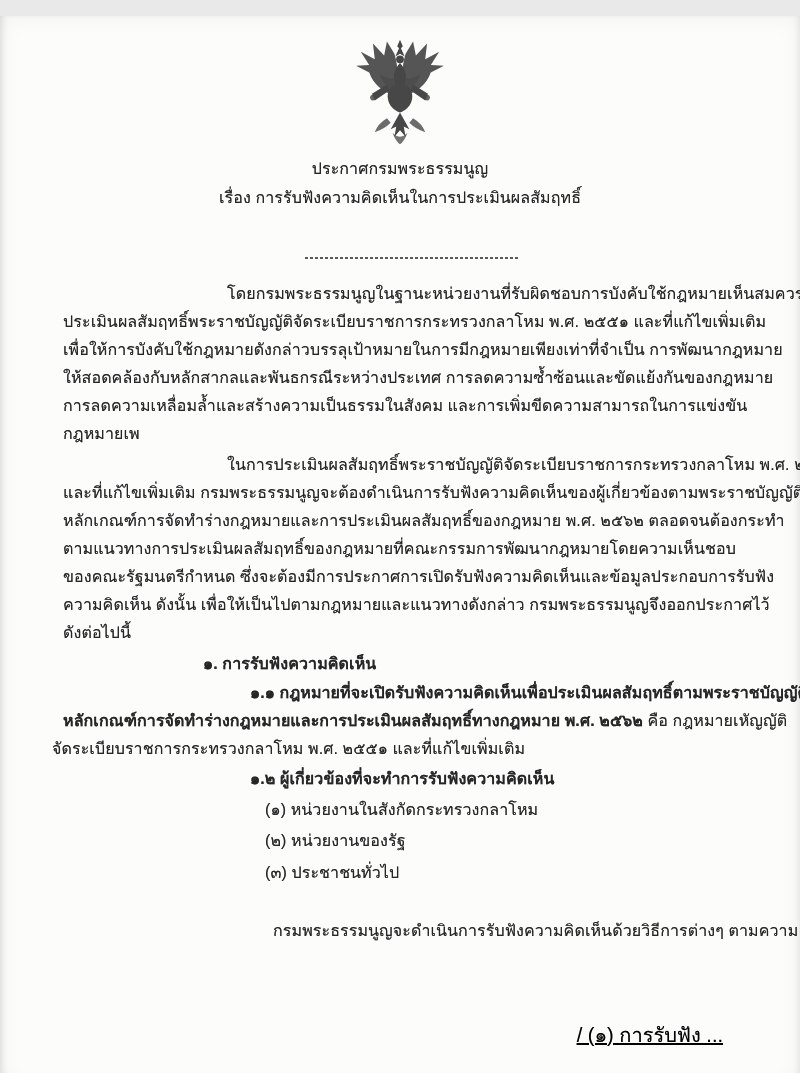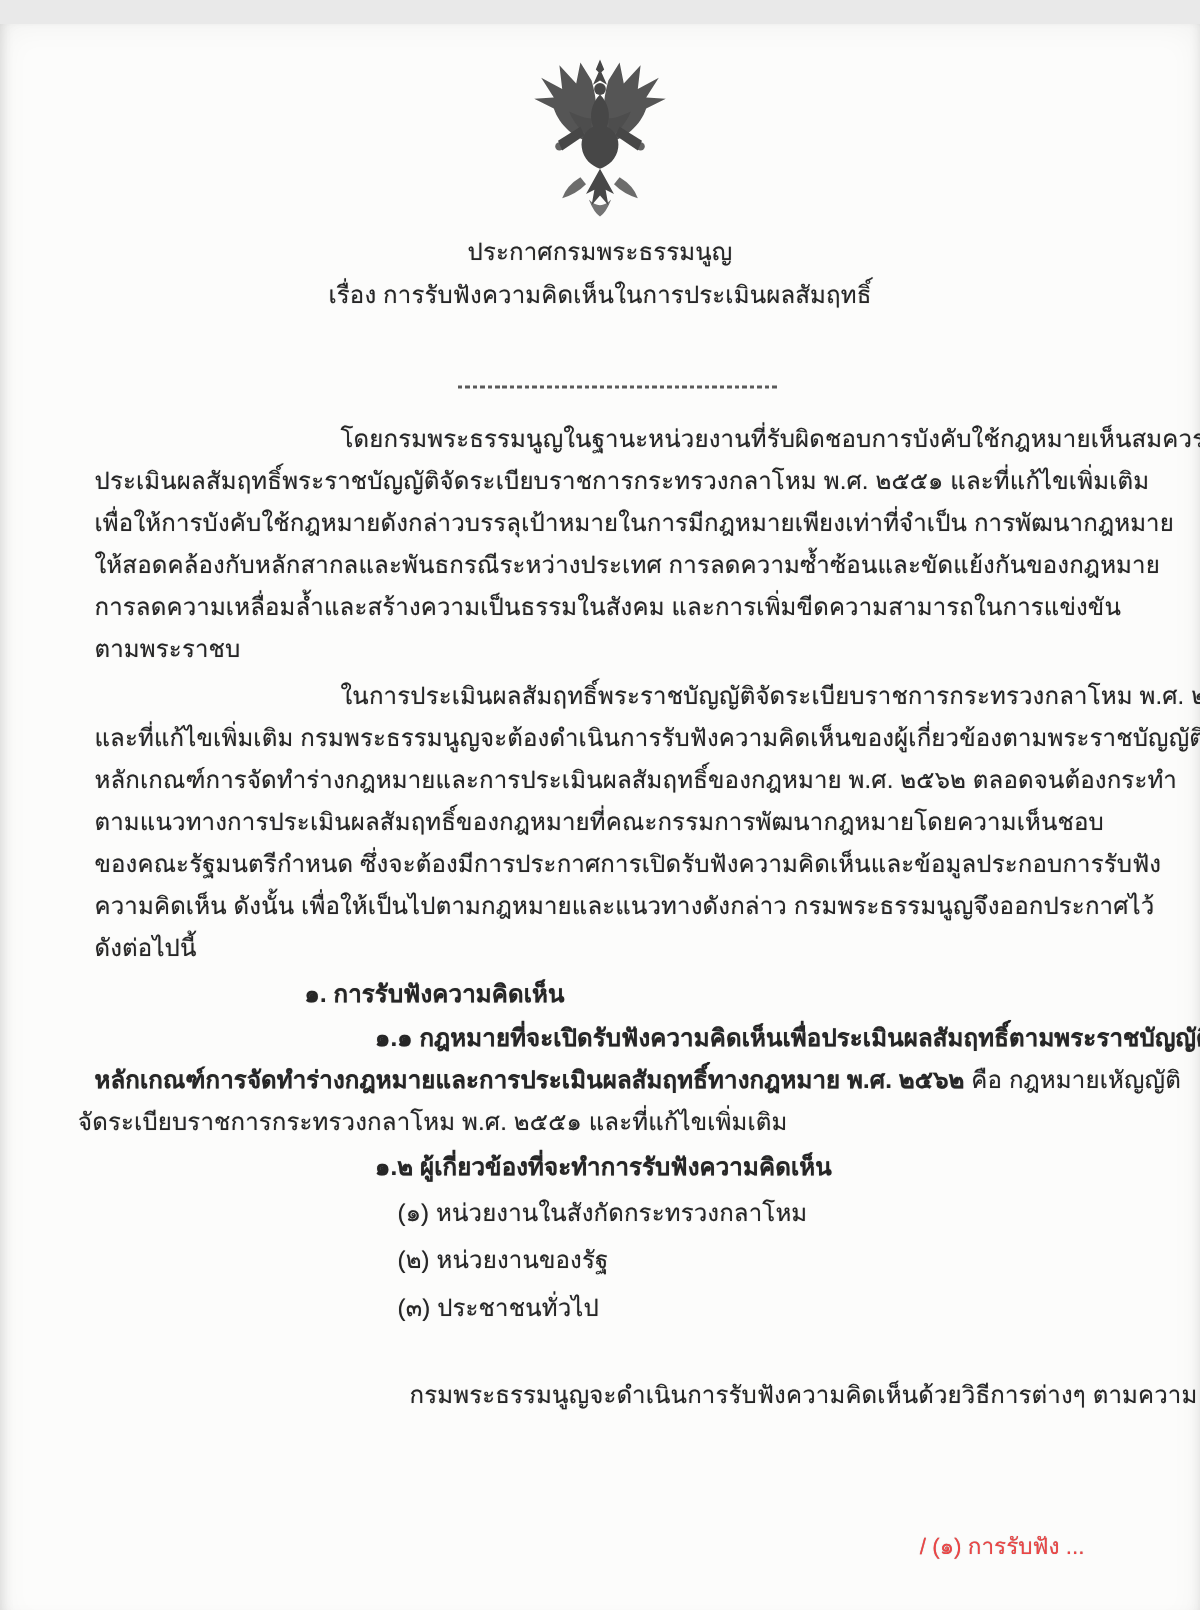--- a/index.html
+++ b/index.html
@@ -47,24 +47,25 @@
     left: 305px;
     top: 241px;
     width: 213px;
     height: 2px;
     background: repeating-linear-gradient(90deg, #5a5a5a 0 3px, transparent 3px 5px);
   }
   .footer-marker {
     position: absolute;
     right: 77px;
     top: 1003px;
-    font-size: 15px;
-    color: #ef4444;
+    font-size: 20px;
+    color: #000000;
     text-shadow: 0 0 0.5px rgba(40,40,40,0.5);
     white-space: nowrap;
+    text-decoration: underline;
   }
 </style>
 </head>
 <body>
 
 <div class="page">
 
   <svg class="emblem" viewBox="0 0 120 120" xmlns="http://www.w3.org/2000/svg">
     <g fill="#474747">
 
@@ -99,21 +100,21 @@
   <div class="line centered" style="top:141px">ประกาศกรมพระธรรมนูญ</div>
   <div class="line centered" style="top:170px">เรื่อง การรับฟังความคิดเห็นในการประเมินผลสัมฤทธิ์</div>
 
   <div class="separator"></div>
 
   <div class="line" style="top:266px; left:227px">โดยกรมพระธรรมนูญในฐานะหน่วยงานที่รับผิดชอบการบังคับใช้กฎหมายเห็นสมควร</div>
   <div class="line" style="top:294px; left:63px">ประเมินผลสัมฤทธิ์พระราชบัญญัติจัดระเบียบราชการกระทรวงกลาโหม พ.ศ. ๒๕๕๑ และที่แก้ไขเพิ่มเติม</div>
   <div class="line" style="top:322px; left:63px">เพื่อให้การบังคับใช้กฎหมายดังกล่าวบรรลุเป้าหมายในการมีกฎหมายเพียงเท่าที่จำเป็น การพัฒนากฎหมาย</div>
   <div class="line" style="top:350px; left:63px">ให้สอดคล้องกับหลักสากลและพันธกรณีระหว่างประเทศ การลดความซ้ำซ้อนและขัดแย้งกันของกฎหมาย</div>
   <div class="line" style="top:378px; left:63px">การลดความเหลื่อมล้ำและสร้างความเป็นธรรมในสังคม และการเพิ่มขีดความสามารถในการแข่งขัน</div>
-  <div class="line" style="top:406px; left:63px">ตามพระราชบ</div>
+  <div class="line" style="top:406px; left:63px">กฎหมายเพ</div>
 
   <div class="line" style="top:437px; left:227px">ในการประเมินผลสัมฤทธิ์พระราชบัญญัติจัดระเบียบราชการกระทรวงกลาโหม พ.ศ. ๒๕๕๑</div>
   <div class="line" style="top:465px; left:63px">และที่แก้ไขเพิ่มเติม กรมพระธรรมนูญจะต้องดำเนินการรับฟังความคิดเห็นของผู้เกี่ยวข้องตามพระราชบัญญัติ</div>
   <div class="line" style="top:493px; left:63px">หลักเกณฑ์การจัดทำร่างกฎหมายและการประเมินผลสัมฤทธิ์ของกฎหมาย พ.ศ. ๒๕๖๒ ตลอดจนต้องกระทำ</div>
   <div class="line" style="top:521px; left:63px">ตามแนวทางการประเมินผลสัมฤทธิ์ของกฎหมายที่คณะกรรมการพัฒนากฎหมายโดยความเห็นชอบ</div>
   <div class="line" style="top:549px; left:63px">ของคณะรัฐมนตรีกำหนด ซึ่งจะต้องมีการประกาศการเปิดรับฟังความคิดเห็นและข้อมูลประกอบการรับฟัง</div>
   <div class="line" style="top:577px; left:63px">ความคิดเห็น ดังนั้น เพื่อให้เป็นไปตามกฎหมายและแนวทางดังกล่าว กรมพระธรรมนูญจึงออกประกาศไว้</div>
   <div class="line" style="top:605px; left:63px">ดังต่อไปนี้</div>
 
   <div class="line bold" style="top:636px; left:203px">๑. การรับฟังความคิดเห็น</div>

